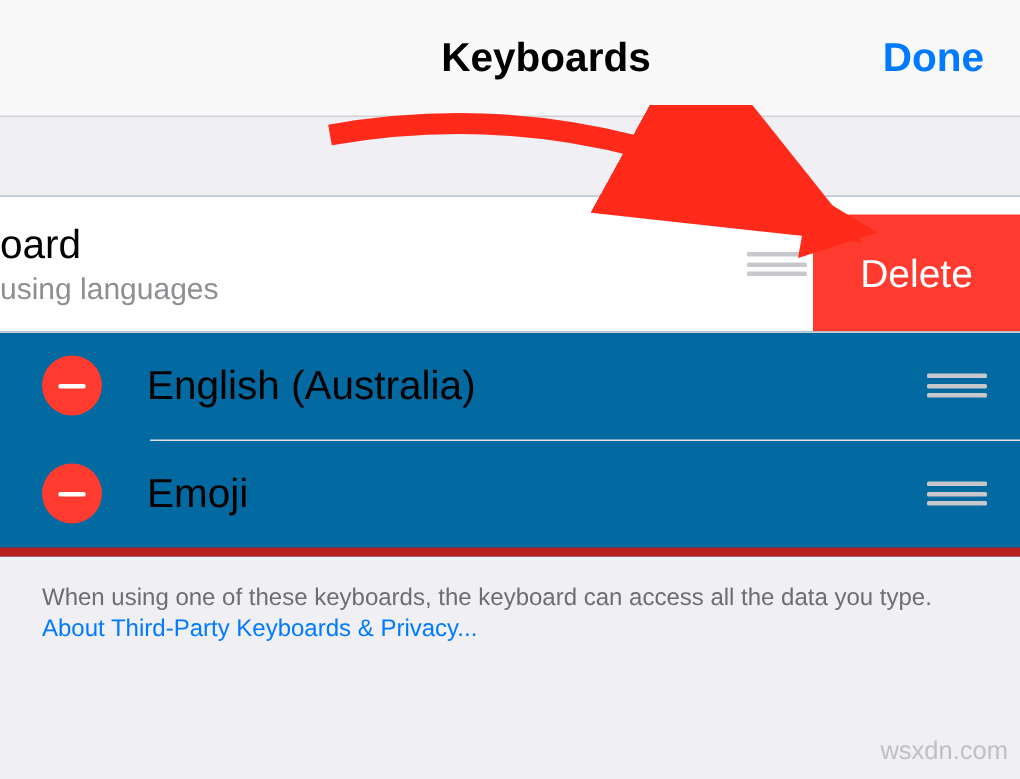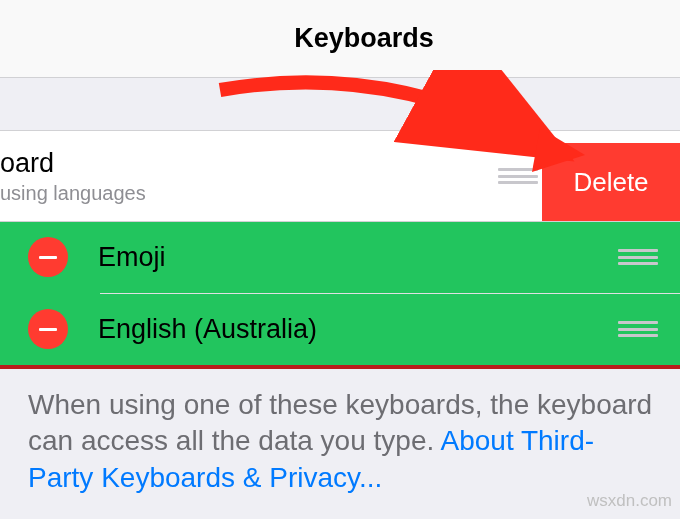--- a/index.html
+++ b/index.html
@@ -35,23 +35,23 @@
       position: absolute;
       right: 24px;
       font-size: 27px;
       font-weight: 600;
       color: #007aff;
     }
     .gap {
       height: 52px;
     }
     .row-group {
-      background: #22c55e;
+      background: #0369a1;
       border-top: 1px solid #d1d1d4;
-      border-bottom: 4px solid #b91c1c;
+      border-bottom: 6px solid #b91c1c;
     }
     
     .swiped-row {
       display: flex;
       height: 90px;
       background: #fff;
       position: relative;
       overflow: hidden;
     }
     .swiped-content {
@@ -167,21 +167,21 @@
       justify-content: space-between;
     }
     .row-handle span {
       display: block;
       height: 3px;
       background: #c8c7cc;
       border-radius: 1px;
     }
     .footer-text {
       padding: 18px 21px 0 28px;
-      font-size: 28px;
+      font-size: 16px;
       line-height: 1.3;
       color: #6d6d72;
     }
     .footer-link {
       color: #007aff;
     }
     
     .arrow-overlay {
       position: absolute;
       pointer-events: none;
@@ -194,20 +194,21 @@
       font-size: 17px;
       color: #c0c0c0;
       font-family: Arial, sans-serif;
     }
   </style>
 </head>
 <body>
 
 <div class="nav-bar">
   <div class="nav-title">Keyboards</div>
+  <div class="nav-done">Done</div>
 </div>
 
 <div class="gap"></div>
 
 <div class="row-group">
 
   <div class="swiped-row">
     <div class="swiped-content">
       <div class="swiped-text">
         <div class="swiped-title">oard</div>
@@ -217,31 +218,31 @@
         <span></span>
           <span></span>
           <span></span>
       </div>
     </div>
     <div class="delete-btn">Delete</div>
   </div>
 
   <div class="list-row">
     <div class="minus-icon"></div>
-    <div class="row-label">Emoji</div>
+    <div class="row-label">English (Australia)</div>
     <div class="row-handle">
       <span></span>
         <span></span>
         <span></span>
     </div>
   </div>
 
   <div class="list-row">
     <div class="minus-icon"></div>
-    <div class="row-label">English (Australia)</div>
+    <div class="row-label">Emoji</div>
     <div class="row-handle">
       <span></span>
         <span></span>
         <span></span>
     </div>
   </div>
 
 </div>
 
 <div class="footer-text">

